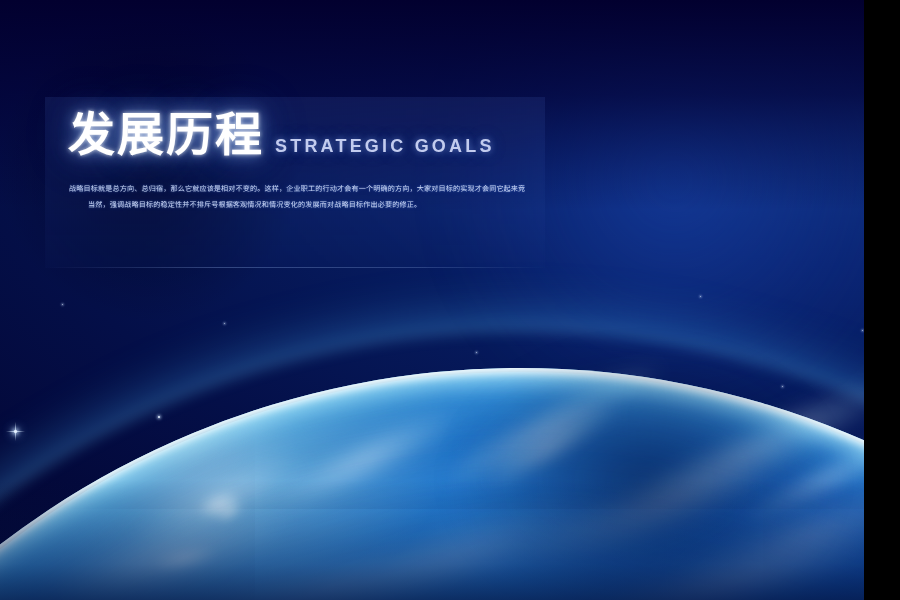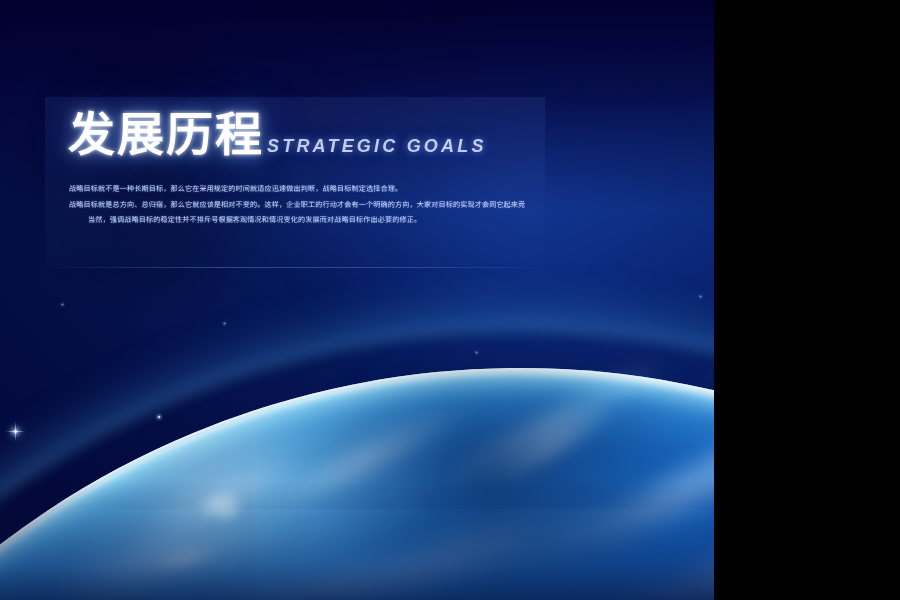--- a/index.html
+++ b/index.html
@@ -1,21 +1,21 @@
 <!DOCTYPE html>
 <html lang="zh-CN"><head>
 <meta charset="utf-8">
 <title>发展历程 — STRATEGIC GOALS</title>
 <style>
   html,body{margin:0;padding:0;background:#000;}
   *{box-sizing:border-box;}
 
   #stage{
     position:relative;
-    width:714px;height:600px;
+    width:864px;height:600px;
     overflow:hidden;
     font-family:"Liberation Sans",sans-serif;
     background:#c2410c;
   }
 
   
   .bg-base{
     position:absolute;inset:0;
     background:
       radial-gradient(160% 120% at 100% 18%,
@@ -122,26 +122,25 @@
     color:#ffffff;
     letter-spacing:2px;
     text-shadow:
       0 0 4px rgba(255,255,255,.75),
       0 0 14px rgba(170,205,255,.65),
       0 0 30px rgba(90,150,255,.45),
       0 0 54px rgba(50,110,230,.30);
   }
   #title-en{
     font-family:"Liberation Sans",sans-serif;
-    font-style:italic;
     font-weight:bold;
     font-size:18px;
     letter-spacing:3.2px;
     color:#c3ccef;
-    margin-left:3px;
+    margin-left:11px;
     padding-bottom:2px;
     text-shadow:0 0 6px rgba(150,180,255,.55),0 0 16px rgba(80,130,220,.35);
     text-align:right;
   }
 
   #body-copy{
     position:absolute;left:24px;top:86px;width:456px;
   }
   #body-copy p{
     margin:0 0 3px 0;
@@ -210,20 +209,19 @@
   </div>
 
   <div id="text-panel">
 
     <div id="heading-row">
       <span id="title-cn">发展历程</span>
       <span id="title-en">STRATEGIC GOALS</span>
     </div>
 
     <div id="body-copy">
-      <p>战略目标就不是一种长期目标，那么它在采用规定的时间就适应迅速做出判断，战略目标制定选择合理。</p>
       <p>战略目标就是总方向、总归宿，那么它就应该是相对不变的。这样，企业职工的行动才会有一个明确的方向，大家对目标的实现才会同它起来竞争的信念。</p>
       <p>当然，强调战略目标的稳定性并不排斥号根据客观情况和情况变化的发展而对战略目标作出必要的修正。</p>
     </div>
 
   </div>
 
 </div>
 
 </body></html>

